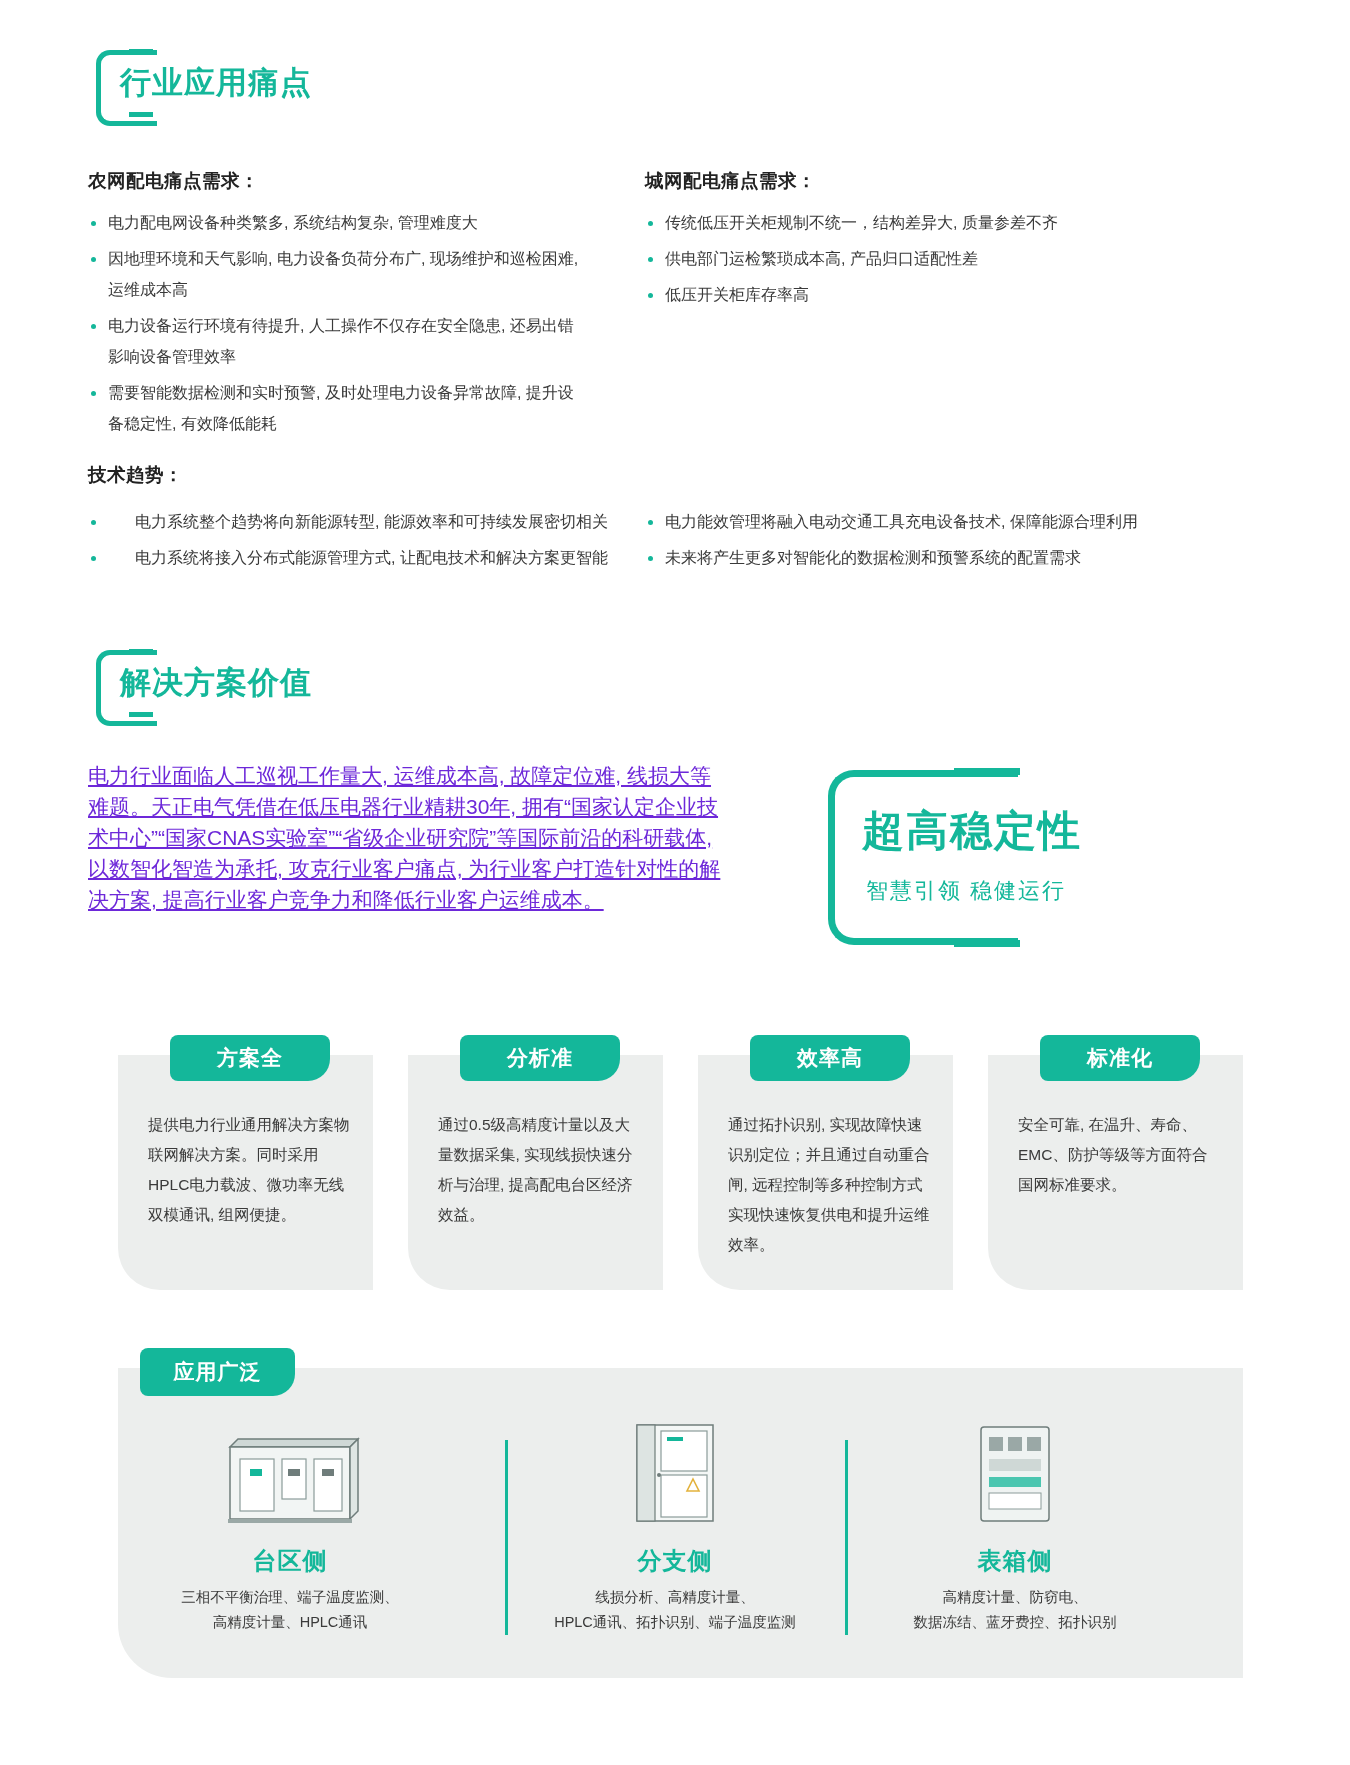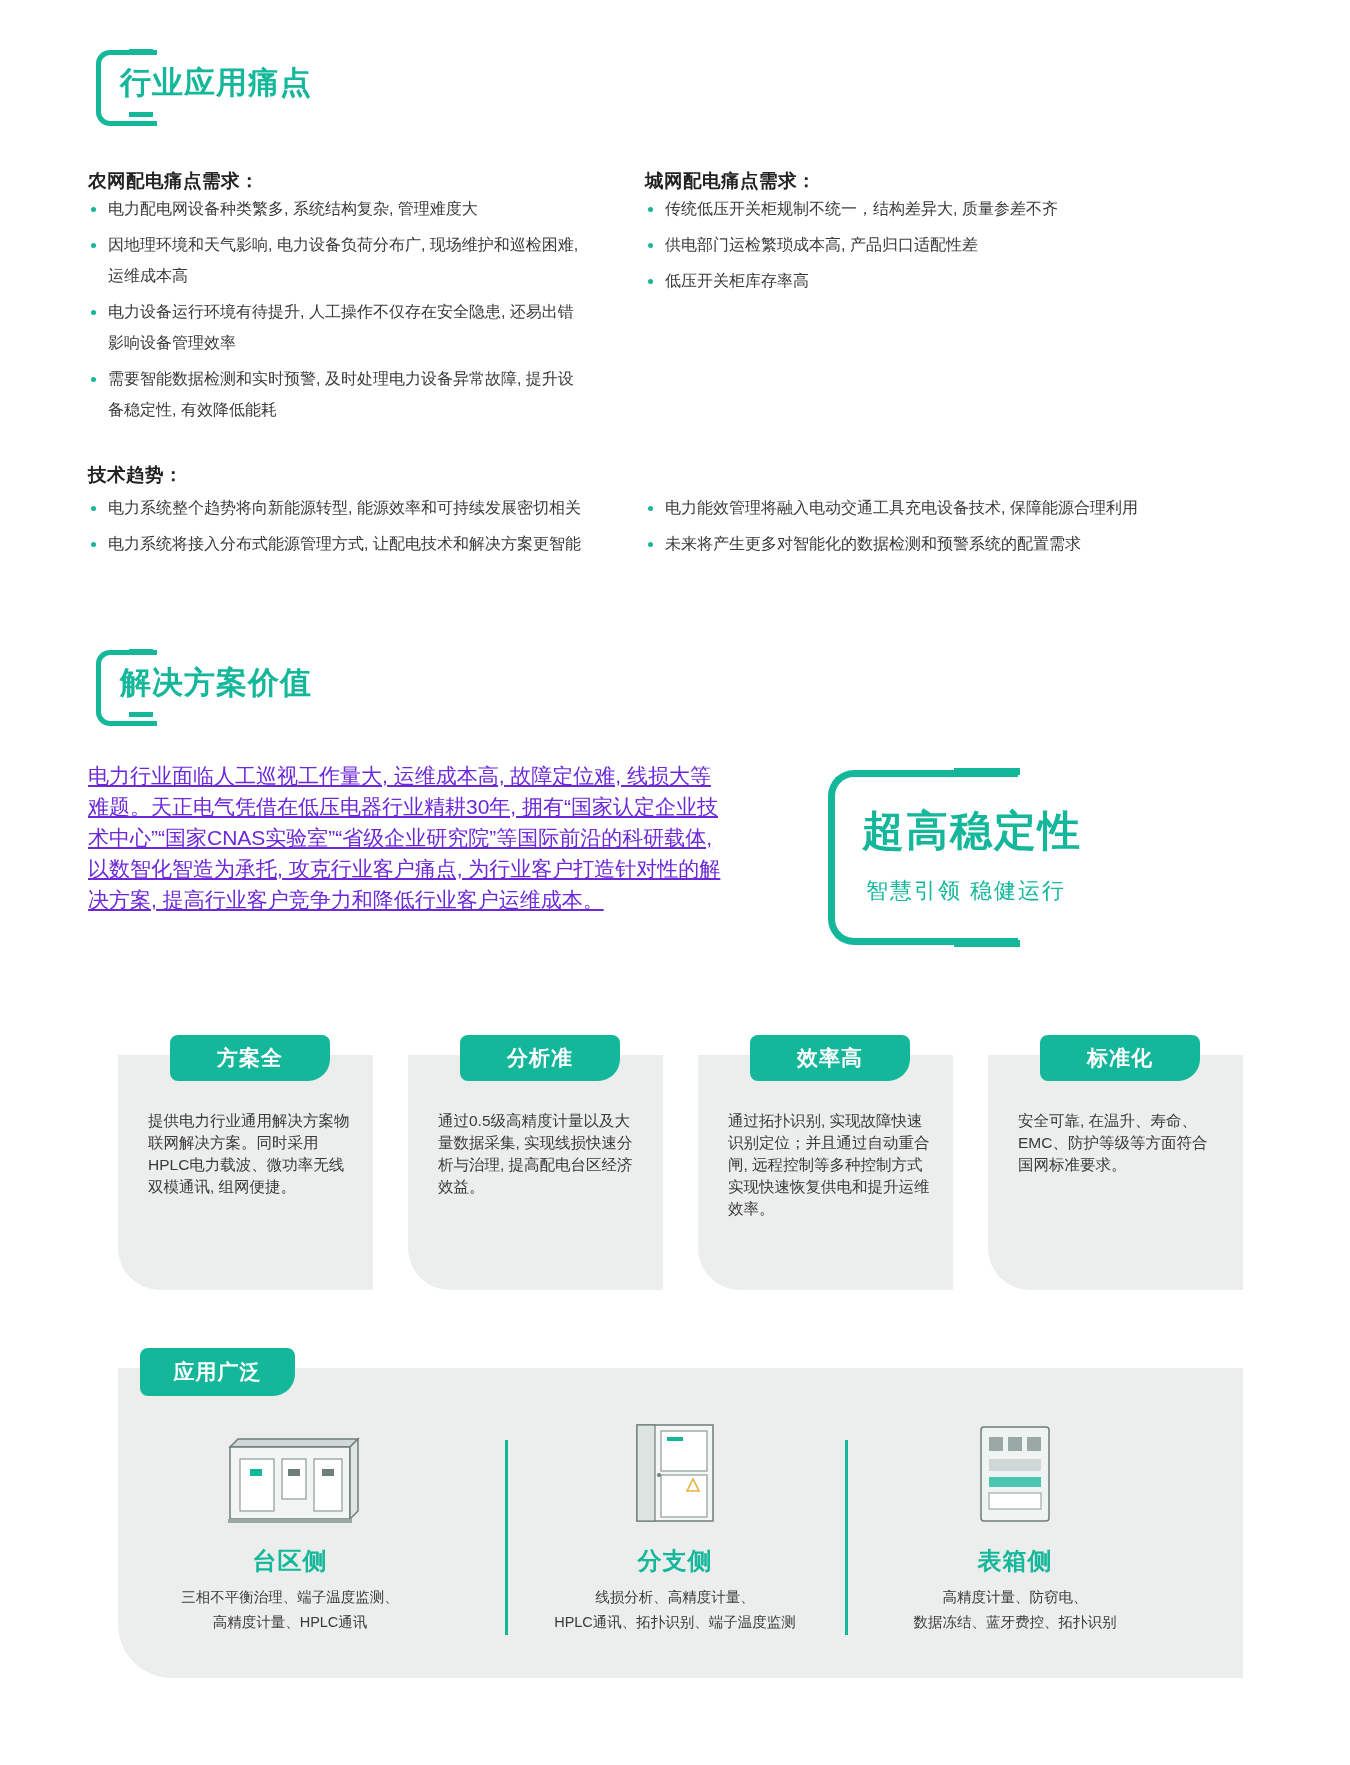--- a/index.html
+++ b/index.html
@@ -59,21 +59,21 @@
     padding-bottom: 2px;
   }
 
   
   .col-head {
     font-size: 18.5px;
     font-weight: bold;
     color: #222;
     letter-spacing: .5px;
   }
-  ul.dots { list-style: none; }
+  ul.dots { list-style: none; margin-top: 14px; }
   ul.dots li {
     position: relative;
     padding-left: 20px;
     font-size: 16px;
     line-height: 31px;
     color: #3a3a3a;
     margin-bottom: 5px;
   }
   ul.dots li::before {
     content: "";
@@ -156,21 +156,21 @@
     display: flex;
     align-items: center;
     justify-content: center;
     letter-spacing: 1px;
     margin-left: 24px;
   }
   .card-body {
     position: absolute;
     left: 30px; right: 22px; top: 55px;
     font-size: 15.5px;
-    line-height: 22px;
+    line-height: 30px;
     color: #3a3a3a;
   }
 
   
   .app-panel {
     position: absolute;
     left: 118px; top: 1368px;
     width: 1125px; height: 310px;
     background: #eceeed;
     border-radius: 0 0 0 54px;
@@ -242,21 +242,21 @@
     <ul class="dots">
       <li>传统低压开关柜规制不统一，结构差异大, 质量参差不齐</li>
       <li>供电部门运检繁琐成本高, 产品归口适配性差</li>
       <li>低压开关柜库存率高</li>
     </ul>
   </div>
 
   <div style="position:absolute; left:88px; top:462px;">
     <div class="col-head">技术趋势：</div>
   </div>
-  <div style="position:absolute; left:88px; top:492px; width:520px;">
+  <div style="position:absolute; left:88px; top:492px; width:520px;text-align:right;">
     <ul class="dots">
       <li>电力系统整个趋势将向新能源转型, 能源效率和可持续发展密切相关</li>
       <li>电力系统将接入分布式能源管理方式, 让配电技术和解决方案更智能</li>
     </ul>
   </div>
   <div style="position:absolute; left:645px; top:492px; width:560px;">
     <ul class="dots">
       <li>电力能效管理将融入电动交通工具充电设备技术, 保障能源合理利用</li>
       <li>未来将产生更多对智能化的数据检测和预警系统的配置需求</li>
     </ul>

